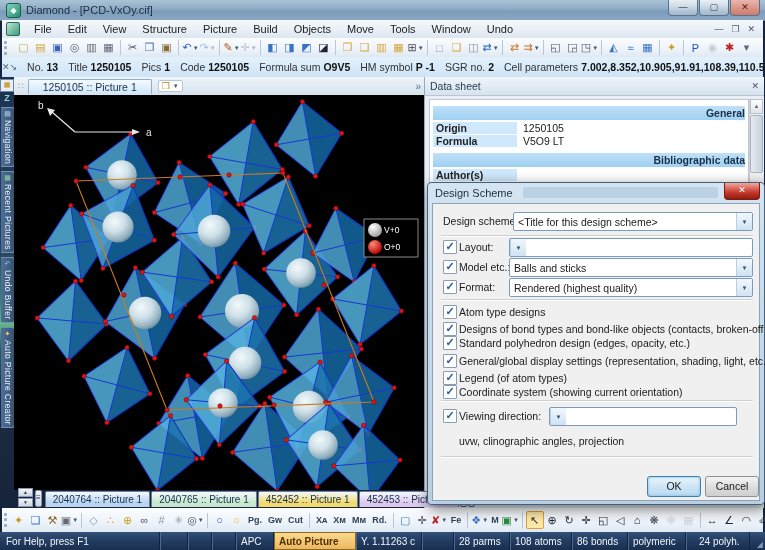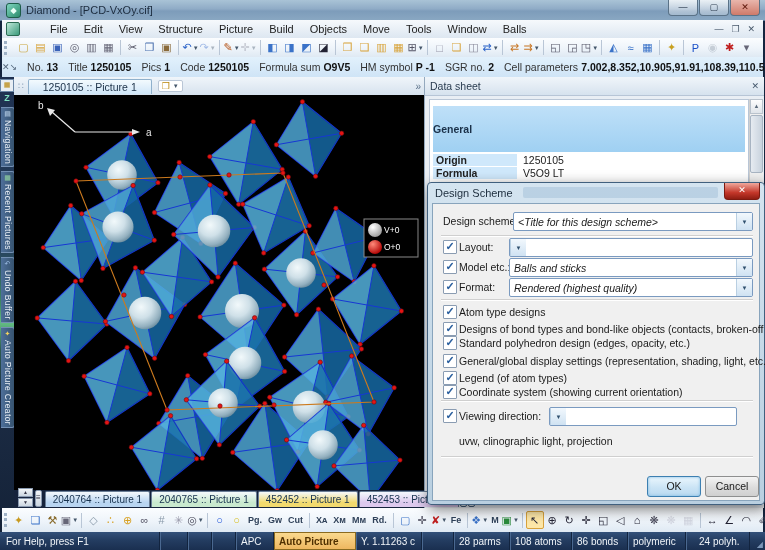--- a/index.html
+++ b/index.html
@@ -17,21 +17,21 @@
   .wbtn{width:28px;height:15px;border:1px solid #5a7287;border-top:none;
     background:linear-gradient(180deg,rgba(255,255,255,.75),rgba(190,205,220,.55));
     color:#2a3a4c;font-size:9px;line-height:14px;text-align:center;margin-left:1px;
     border-radius:0 0 4px 4px;}
   .wbtn.close{background:linear-gradient(180deg,#e9b6ac,#cf7a6a);color:#5a1408;}
   #menubar{position:absolute;left:2px;top:20px;width:761px;height:18px;
     background:linear-gradient(180deg,#f6f9fc,#dde7f1);border-bottom:1px solid #c2cfdd;
     display:flex;align-items:center;font-size:11px;color:#222;}
   #menubar .doc-ic{width:12px;height:12px;margin:0 6px 0 4px;
     background:linear-gradient(135deg,#bfe8da,#3a9a7a);border:1px solid #2a6a52;border-radius:2px;}
-  #menu-items{display:flex;list-style:none;margin:16px;padding:0;align-items:center;}
+  #menu-items{display:flex;list-style:none;margin:0;padding:0;align-items:center;}
   #menu-items li{padding:2px 8px;}
   #mdicontrols{margin-left:auto;display:flex;gap:8px;padding-right:8px;color:#49596b;font-size:9px;}
   
   .toolbar{display:flex;align-items:center;
     background:linear-gradient(180deg,#fbfdff 0%,#eef4fa 55%,#dfe9f3 100%);
     border-bottom:1px solid #b7c5d6;}
   #toolbar{position:absolute;left:2px;top:38px;width:761px;height:19px;}
   #bottom-toolbar{position:absolute;left:2px;top:508px;width:761px;height:24px;}
   .tb-handle{width:5px;height:14px;margin:0 3px 0 2px;border-left:3px dotted #9fb2c6;}
   .tbicon{width:17px;height:17px;display:inline-flex;align-items:center;justify-content:center;
@@ -80,42 +80,42 @@
   #ds-header .x{margin-left:auto;color:#45586c;font-size:9px;}
   #ds-body{position:absolute;left:4px;top:22px;width:318px;height:402px;background:#fff;
     border:1px solid #b9c6d6;font-size:10.5px;color:#222;overflow:hidden;}
   #ds-scroll{position:absolute;right:1px;top:22px;width:13px;height:402px;background:#f0f0f0;
     border-left:1px solid #d0d0d0;}
   #ds-scroll .sa{height:13px;font-size:6px;color:#5a6a7a;text-align:center;line-height:13px;
     background:linear-gradient(180deg,#fdfdfd,#dfe4ea);border:1px solid #b9c2cc;}
   #ds-scroll .thumb{height:56px;margin-top:1px;background:linear-gradient(90deg,#e6ebf1,#c8d2dd);
     border:1px solid #a8b4c2;border-radius:2px;}
   .ds-sec-h{margin:6px 3px 2px 3px;background:linear-gradient(180deg,#bfe0f8,#9fd0f2);
-    text-align:left;font-weight:bold;color:#1a3048;padding:17px 0;}
+    text-align:right;font-weight:bold;color:#1a3048;padding:1px 0;}
   .ds-row{display:flex;margin:1px 3px;}
   .ds-row .k{width:78px;background:#cfe8fb;font-weight:bold;padding:0 3px;flex:0 0 auto;}
   .ds-row .v{padding:0 6px;white-space:nowrap;}
   
   #dialog{position:absolute;left:427px;top:182px;width:336px;height:321px;z-index:10;
     border:1px solid #41607e;border-radius:4px;
     background:linear-gradient(180deg,#d4e4f0,#b9cfe0);
     box-shadow:2px 4px 14px rgba(0,0,0,.55);}
   #dlg-title{height:20px;display:flex;align-items:center;font-size:11px;color:#1c2c3c;padding-left:7px;position:relative;}
   #dlg-ghost{position:absolute;left:95px;top:4px;width:195px;height:11px;border-radius:2px;
     background:rgba(140,175,205,.35);}
   #dlg-close{position:absolute;right:4px;top:0;width:34px;height:16px;
     background:linear-gradient(180deg,#f0a89c,#c4372a 60%,#8f1d12);border:1px solid #7c1a10;border-top:none;
     border-radius:0 0 4px 4px;color:#fff;font-size:9px;text-align:center;line-height:15px;}
   #dlg-body{position:absolute;left:4px;top:20px;width:326px;height:296px;background:#f0f0f0;
     border:1px solid #88a4bc;font-size:10.5px;color:#1a1a1a;}
   .dsep{position:absolute;left:8px;width:312px;border-top:1px solid #cfcfcf;border-bottom:1px solid #fff;}
   .dlg-label{position:absolute;white-space:nowrap;}
   .combo{position:absolute;height:17px;background:#fff;border:1px solid #7a9ac0;border-radius:2px;
     display:flex;align-items:center;}
-  .combo .cval{flex:1;padding:0 4px;white-space:nowrap;overflow:hidden;font-style:italic;}
+  .combo .cval{flex:1;padding:0 4px;white-space:nowrap;overflow:hidden;}
   .combo .carr{width:15px;align-self:stretch;border-left:1px solid #b9cfe2;
     background:linear-gradient(180deg,#f2f8fd,#cfe2f2);display:flex;align-items:center;justify-content:center;
     font-size:6px;color:#30506e;}
   .cb{position:absolute;width:12px;height:12px;background:#fff;border:1px solid #8a9cb2;border-radius:1px;
     color:#2a5f9e;font-size:11px;line-height:11px;text-align:center;font-weight:bold;}
   .dbtn{position:absolute;width:52px;height:19px;font-size:10.5px;color:#1a1a1a;text-align:center;line-height:18px;
     background:linear-gradient(180deg,#f4f4f4,#dcdcdc 55%,#cfcfcf);border:1px solid #8e8f8f;border-radius:3px;}
   .dbtn.focus{border:1px solid #3c7fb1;box-shadow:inset 0 0 3px #7ab8e0;
     background:linear-gradient(180deg,#eaf6fd,#cbe4f5 55%,#b9d9f0);}
   
@@ -160,21 +160,21 @@
       <li>File</li>
       <li>Edit</li>
       <li>View</li>
       <li>Structure</li>
       <li>Picture</li>
       <li>Build</li>
       <li>Objects</li>
       <li>Move</li>
       <li>Tools</li>
       <li>Window</li>
-      <li>Balls</li>
+      <li>Undo</li>
     </ul>
   <div id="mdicontrols">
       <span>—</span>
       <span>❐</span>
       <span>✕</span>
     </div>
 </div>
 
 <div id="toolbar" class="toolbar">
   <span class="tb-handle"></span>
@@ -880,18 +880,18 @@
         <span class="dlg-label" style="left: 26px; top: 168px;">Legend (of atom types)</span>
         <span class="cb" style="left: 10px; top: 181px;">✓</span>
         <span class="dlg-label" style="left: 26px; top: 182px;">Coordinate system (showing current orientation)</span>
       </div>
     <div class="dsep" style="top:196px;"></div>
     <span class="cb" style="left:10px;top:205px;">✓</span>
     <span class="dlg-label" style="left:26px;top:206px;">Viewing direction:</span>
     <div class="combo" style="left:116px;top:203px;width:186px;">
       <span class="carr">▼</span>
     </div>
-    <span class="dlg-label" style="left:26px;top:231px;">uvw, clinographic light, projection</span>
+    <span class="dlg-label" style="left:26px;top:231px;">uvw, clinographic angles, projection</span>
     <div class="dsep" style="top:252px;"></div>
     <span class="dbtn focus" style="left:214px;top:272px;">OK</span>
     <span class="dbtn" style="left:272px;top:272px;">Cancel</span>
   </div>
 </div>
 
 </body></html>

